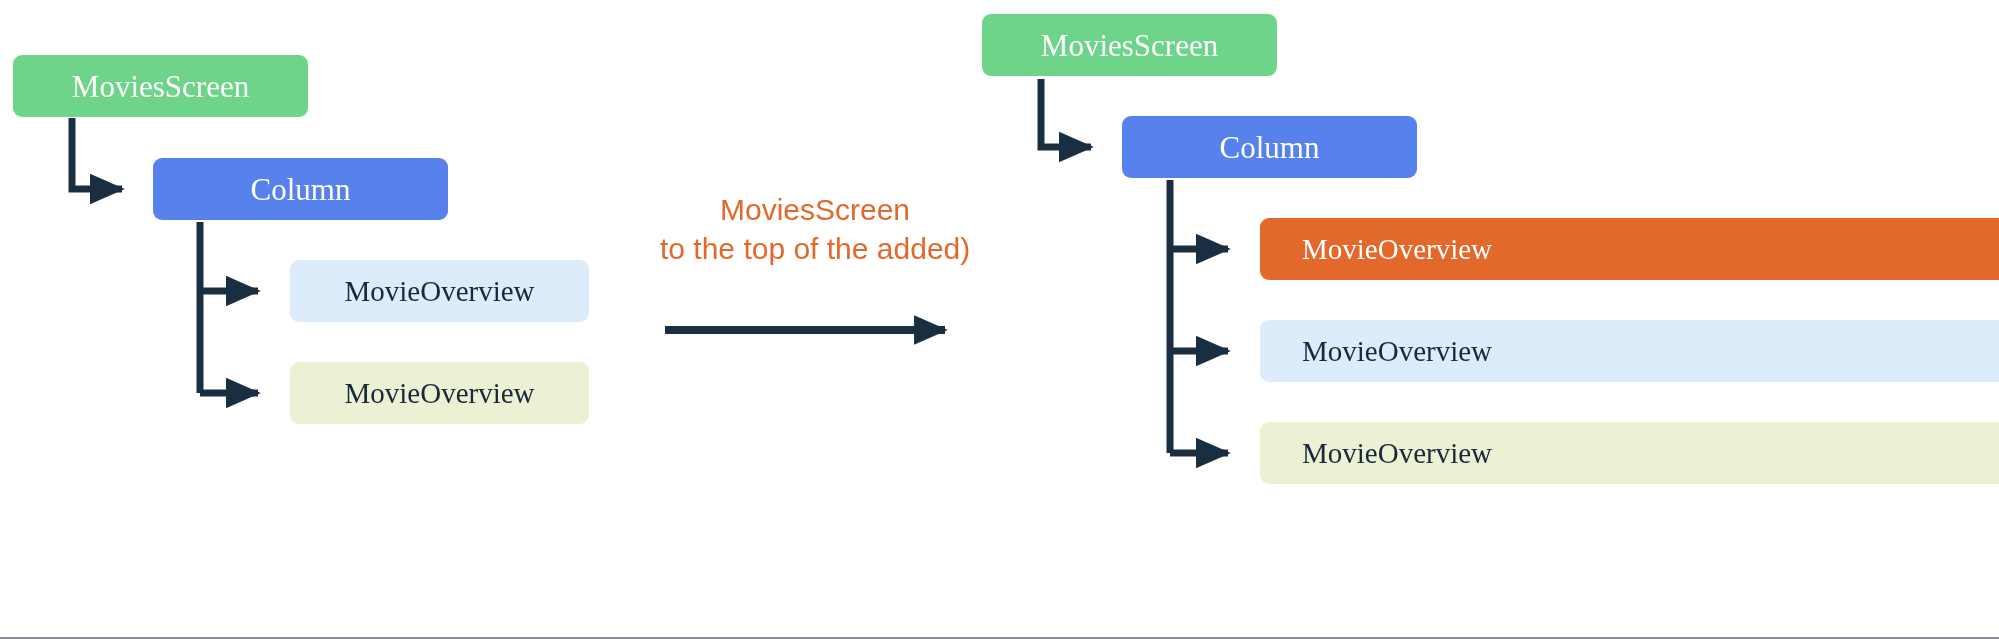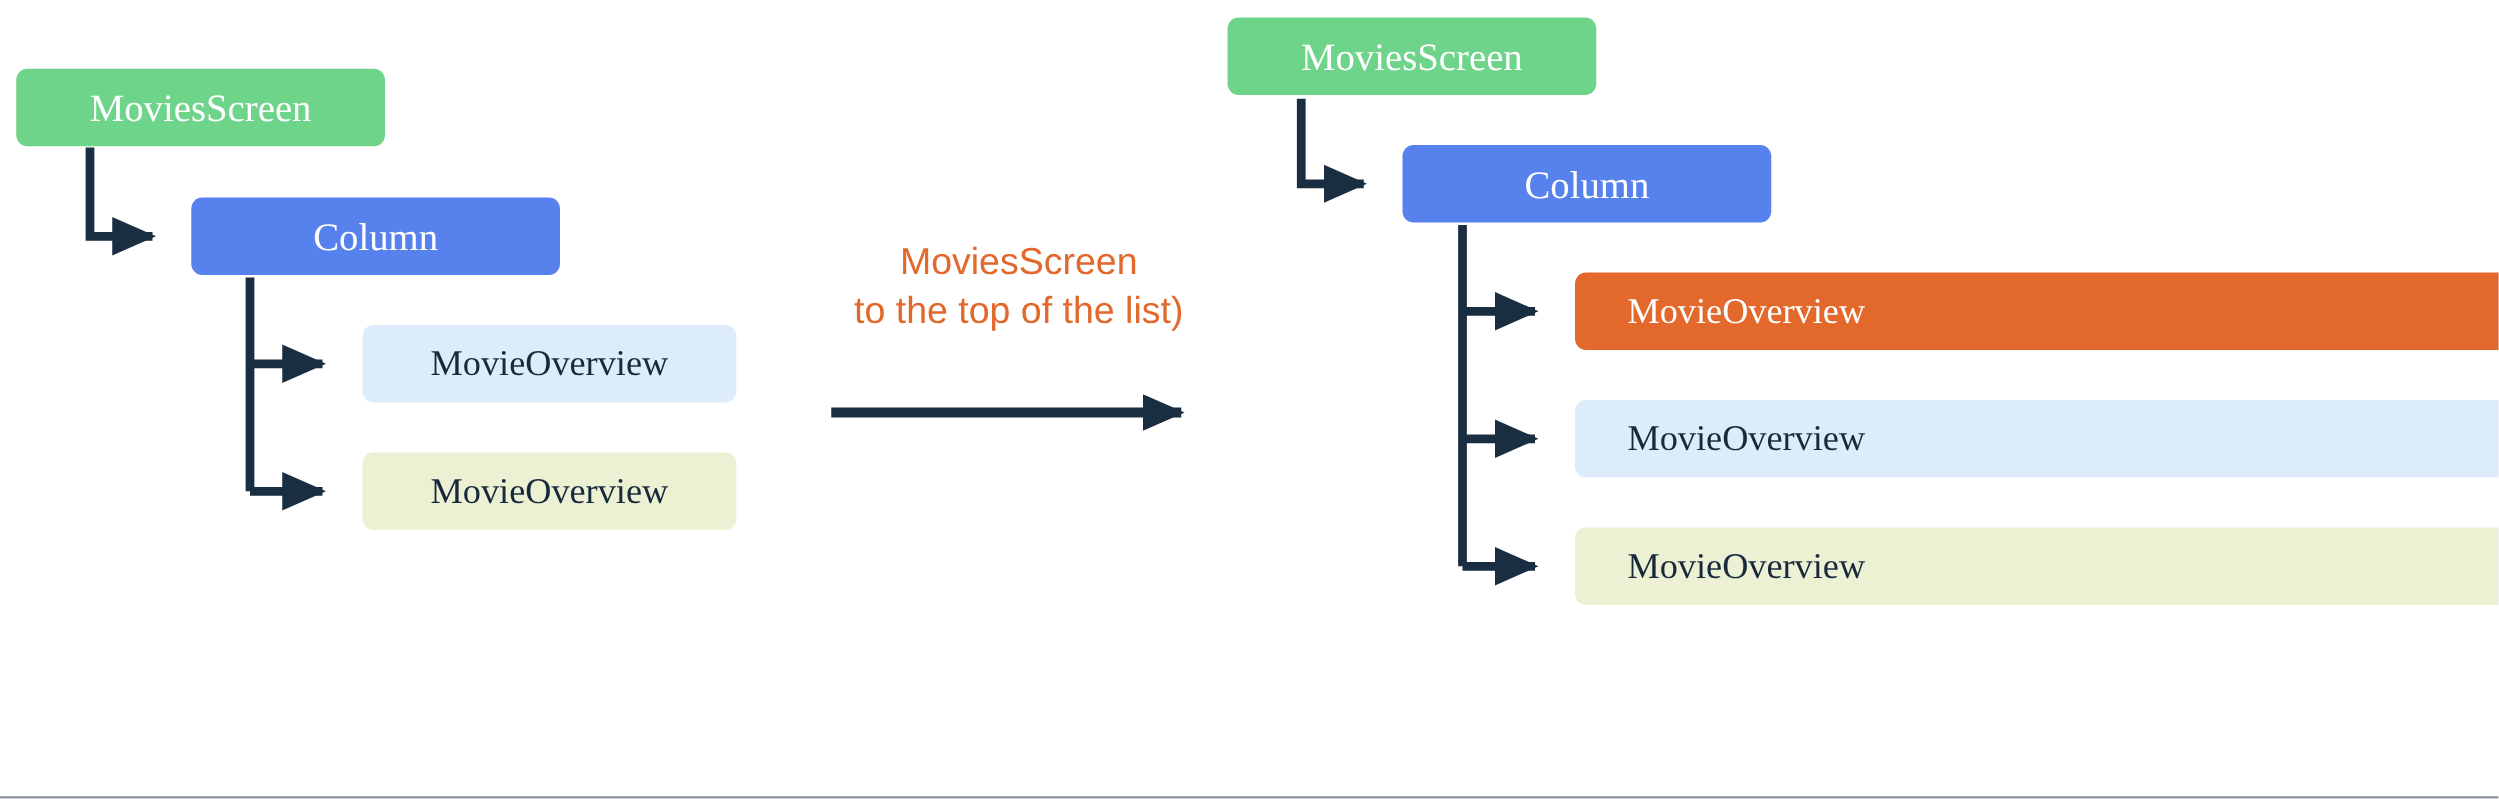--- a/index.html
+++ b/index.html
@@ -114,21 +114,21 @@
   <div class="node n-ltblue" style="left: 290px; top: 260px; width: 299px; height: 62px; font-size: 29px; background: rgb(221, 236, 251); color: rgb(23, 41, 59);">
     <span class="node-label">MovieOverview</span>
   </div>
 
   <div class="node n-yellow" style="left: 290px; top: 362px; width: 299px; height: 62px; font-size: 29px; background: rgb(236, 241, 212); color: rgb(23, 41, 59);">
     <span class="node-label">MovieOverview</span>
   </div>
 
   <div class="mid-text" style="left: 660px; top: 190px; width: 310px; font-size: 30px; color: rgb(226, 104, 44);">
     <div>MoviesScreen</div>
-    <div>to the top of the list)</div>
+    <div>to the top of the added)</div>
   </div>
 
   <div class="node n-green" style="left: 982px; top: 14px; width: 295px; height: 62px; font-size: 31px; background: rgb(110, 212, 138); color: rgb(255, 255, 255);">
     <span class="node-label">MoviesScreen</span>
   </div>
 
   <div class="node n-blue" style="left: 1122px; top: 116px; width: 295px; height: 62px; font-size: 31px; background: rgb(87, 130, 238); color: rgb(255, 255, 255);">
     <span class="node-label">Column</span>
   </div>
 

